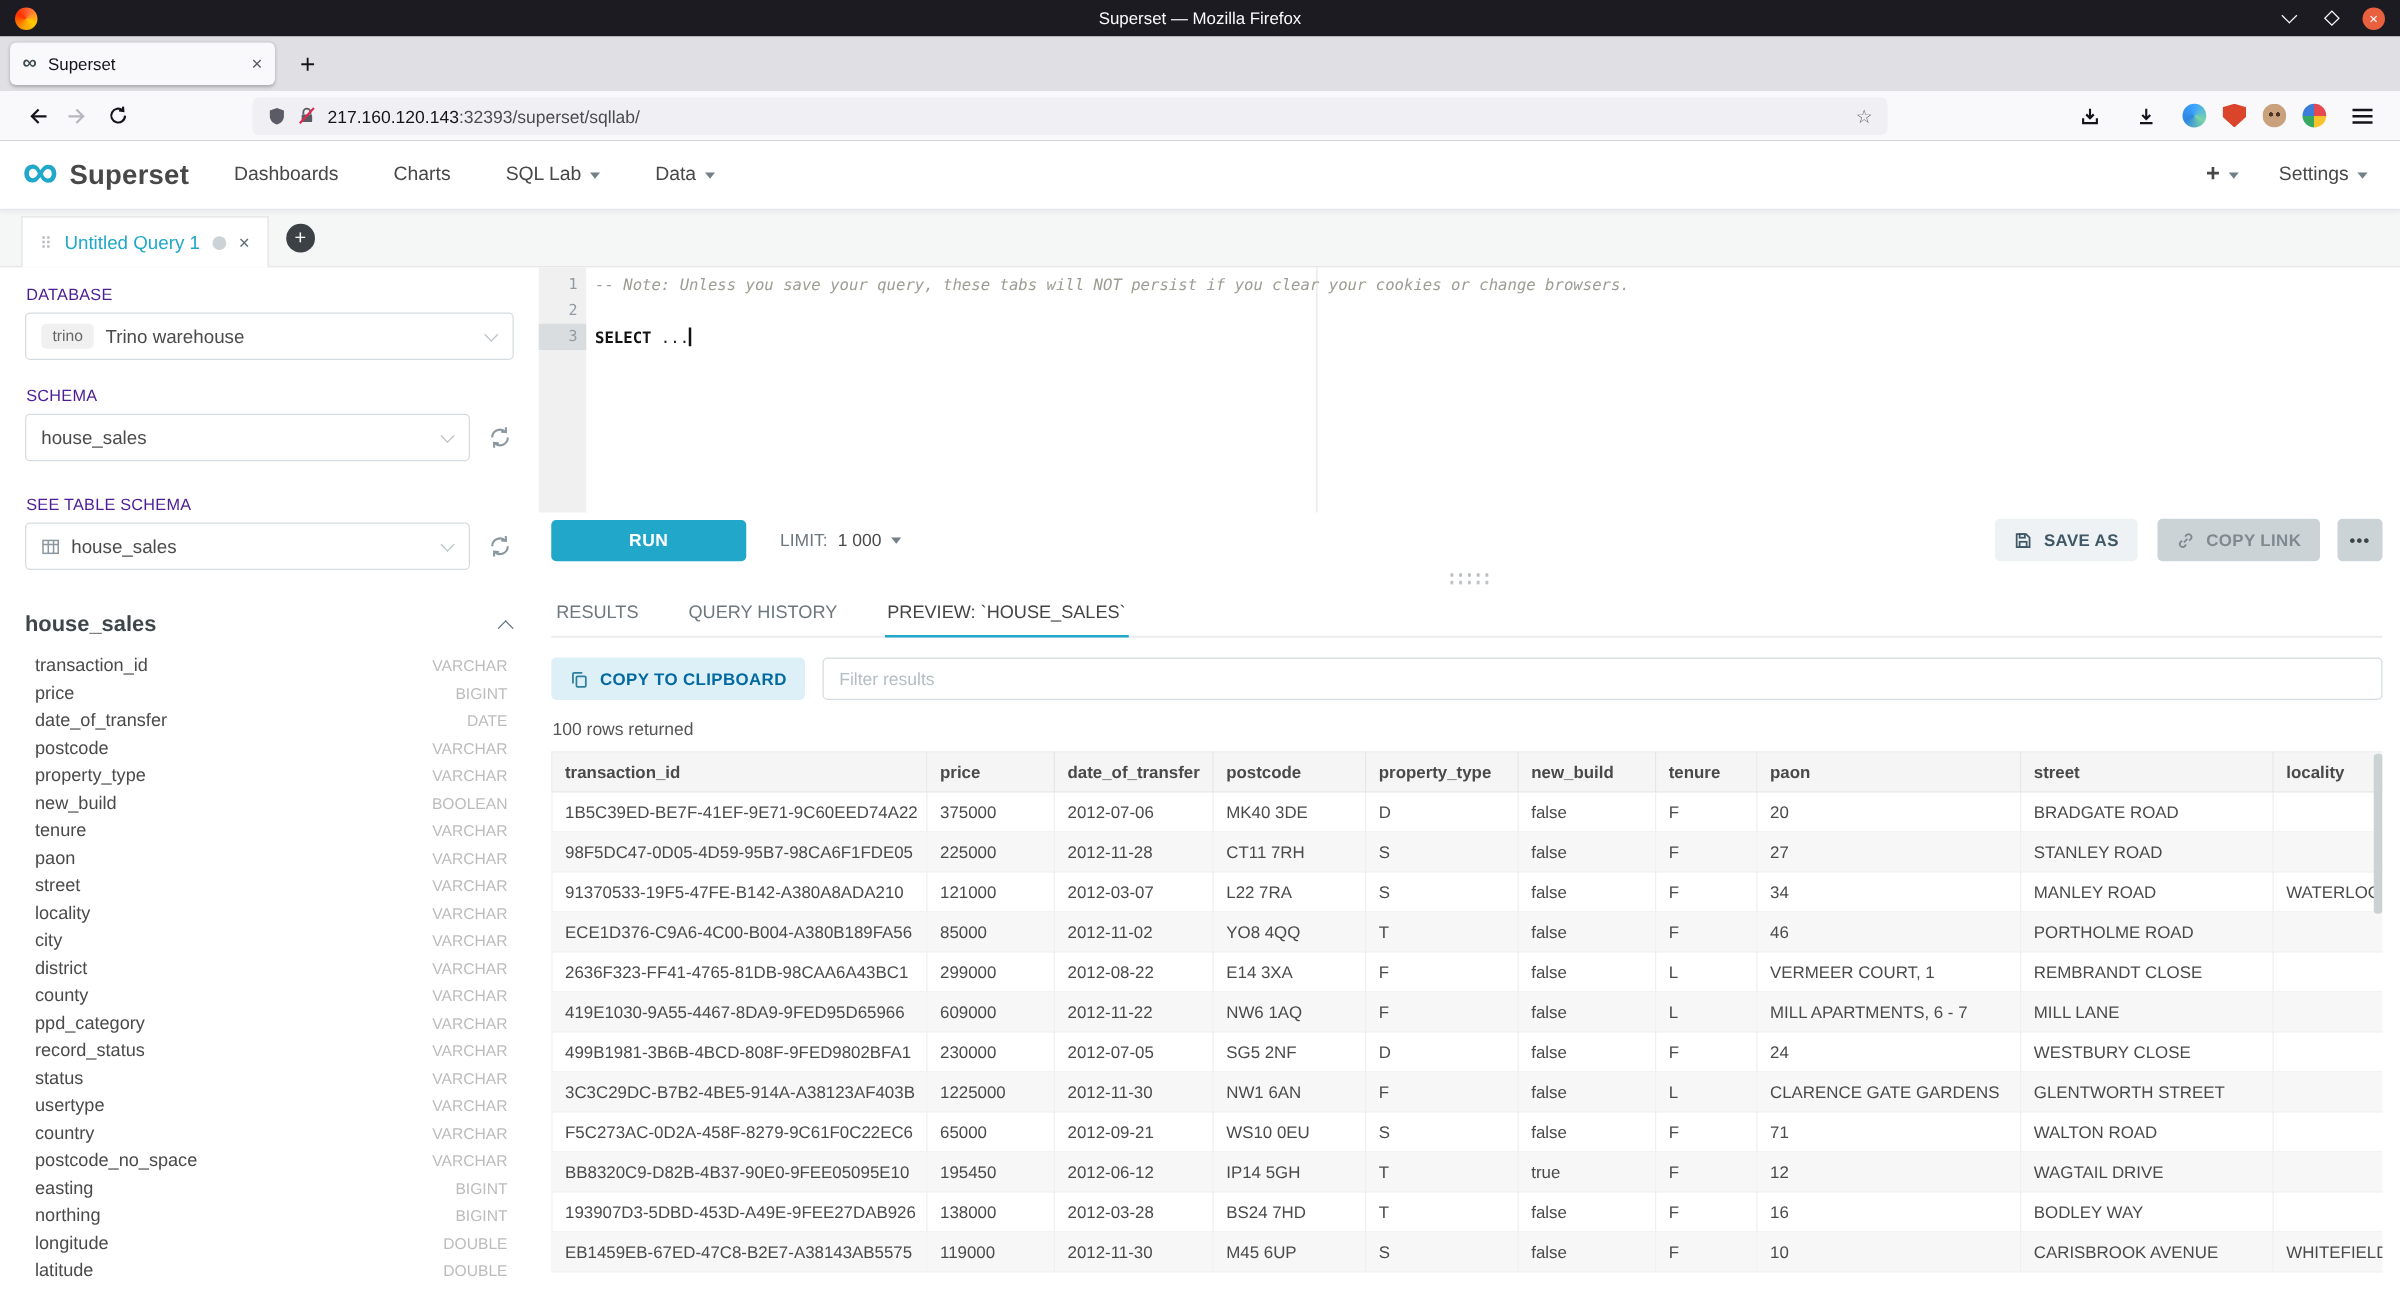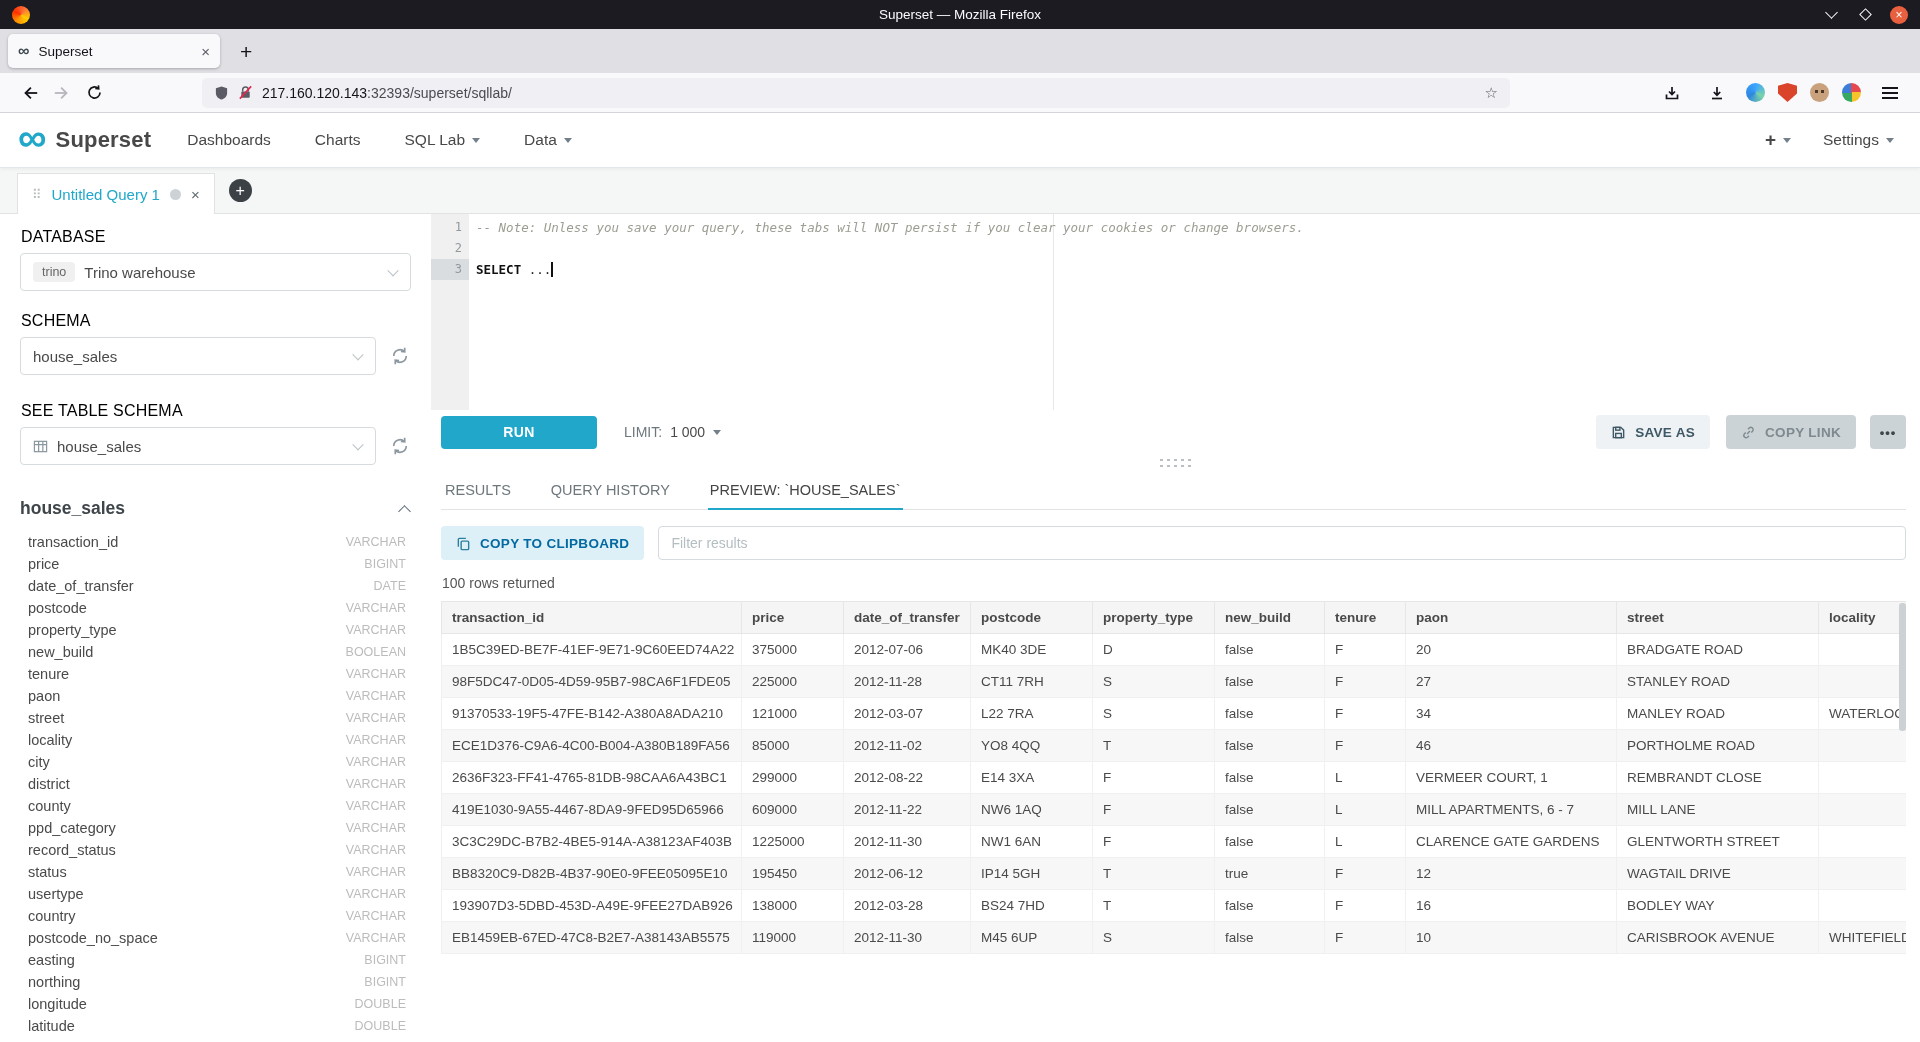--- a/index.html
+++ b/index.html
@@ -60,21 +60,21 @@
   .qtab-dot{width:11px;height:11px;border-radius:50%;background:#ccd2d5;}
   .qtab-close{color:#5f6a70;font-size:15px;line-height:1;}
   .addtab-btn{margin-left:14px;width:23px;height:23px;border-radius:50%;background:#3b4144;color:#fff;font-size:16px;display:flex;align-items:center;justify-content:center;line-height:1;cursor:pointer;}
 
   
   .main{flex:1;display:flex;min-height:0;}
   .sidebar{width:431px;flex:none;padding:14px 20px 0;overflow:hidden;background:#fff;}
   .workspace{flex:1;display:flex;flex-direction:column;min-width:0;background:#fff;}
 
   
-  .sb-label{font-size:16px;color:#000000;margin:0 0 7px 1px;letter-spacing:.2px;}
+  .sb-label{font-size:13px;color:#4c1d95;margin:0 0 7px 1px;letter-spacing:.2px;}
   .sb-row{display:flex;align-items:center;gap:13px;margin-bottom:21px;}
   .select{flex:1;height:38px;border:1px solid #d5dbde;border-radius:4px;background:#fff;display:flex;align-items:center;gap:9px;padding:0 30px 0 12px;position:relative;font-size:15px;color:#4a4a4a;cursor:pointer;}
   .sel-chev{position:absolute;right:13px;top:50%;width:8px;height:8px;border-right:1.5px solid #b9c2c7;border-bottom:1.5px solid #b9c2c7;transform:translateY(-65%) rotate(45deg);}
   .badge{background:#f0f0f0;border-radius:4px;padding:3px 9px;font-size:12.5px;color:#666;flex:none;}
   .refresh-btn{width:22px;height:22px;flex:none;display:flex;align-items:center;justify-content:center;cursor:pointer;}
   .table-title-row{display:flex;align-items:center;justify-content:space-between;margin:33px 2px 12px 0;}
   .table-title{font-size:17.5px;font-weight:bold;color:#3f464a;}
   .chev-up{width:9px;height:9px;border-right:1.7px solid #5d6d7a;border-bottom:1.7px solid #5d6d7a;transform:rotate(-135deg);margin-top:5px;cursor:pointer;}
   .col-row{display:flex;justify-content:space-between;align-items:center;height:22px;padding:0 5px 0 8px;}
   .col-name{font-size:14.5px;color:#4a4a4a;}
@@ -565,29 +565,53 @@
                   <td>2012-11-22</td>
                   <td>NW6 1AQ</td>
                   <td>F</td>
                   <td>false</td>
                   <td>L</td>
                   <td>MILL APARTMENTS, 6 - 7</td>
                   <td>MILL LANE</td>
                   <td></td>
                 </tr>
                 <tr>
+                  <td>499B1981-3B6B-4BCD-808F-9FED9802BFA1</td>
+                  <td>230000</td>
+                  <td>2012-07-05</td>
+                  <td>SG5 2NF</td>
+                  <td>D</td>
+                  <td>false</td>
+                  <td>F</td>
+                  <td>24</td>
+                  <td>WESTBURY CLOSE</td>
+                  <td></td>
+                </tr>
+                <tr>
                   <td>3C3C29DC-B7B2-4BE5-914A-A38123AF403B</td>
                   <td>1225000</td>
                   <td>2012-11-30</td>
                   <td>NW1 6AN</td>
                   <td>F</td>
                   <td>false</td>
                   <td>L</td>
                   <td>CLARENCE GATE GARDENS</td>
                   <td>GLENTWORTH STREET</td>
+                  <td></td>
+                </tr>
+                <tr>
+                  <td>F5C273AC-0D2A-458F-8279-9C61F0C22EC6</td>
+                  <td>65000</td>
+                  <td>2012-09-21</td>
+                  <td>WS10 0EU</td>
+                  <td>S</td>
+                  <td>false</td>
+                  <td>F</td>
+                  <td>71</td>
+                  <td>WALTON ROAD</td>
                   <td></td>
                 </tr>
                 <tr>
                   <td>BB8320C9-D82B-4B37-90E0-9FEE05095E10</td>
                   <td>195450</td>
                   <td>2012-06-12</td>
                   <td>IP14 5GH</td>
                   <td>T</td>
                   <td>true</td>
                   <td>F</td>

